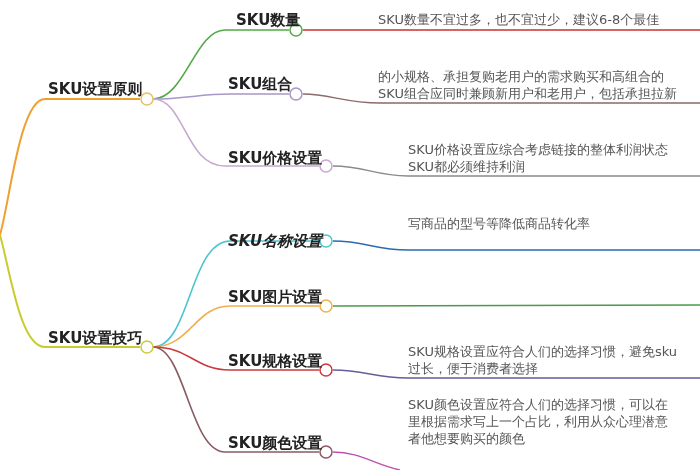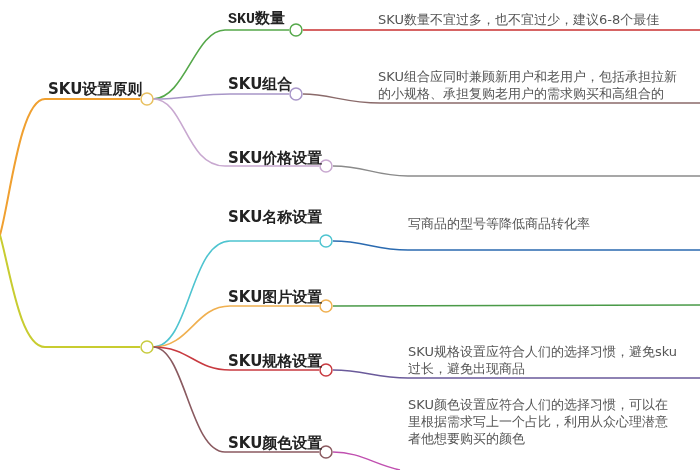--- a/index.html
+++ b/index.html
@@ -44,47 +44,50 @@
     <circle cx="296" cy="94" r="6" fill="#ffffff" stroke="#a896c8" stroke-width="1.5"></circle>
     <circle cx="326" cy="166" r="6" fill="#ffffff" stroke="#c8a8d0" stroke-width="1.5"></circle>
     <circle cx="326" cy="241" r="6" fill="#ffffff" stroke="#4ec4d0" stroke-width="1.5"></circle>
     <circle cx="326" cy="306" r="6" fill="#ffffff" stroke="#f0b050" stroke-width="1.5"></circle>
     <circle cx="326" cy="370" r="6" fill="#ffffff" stroke="#c83a40" stroke-width="1.5"></circle>
     <circle cx="326" cy="452" r="6" fill="#ffffff" stroke="#8a5a60" stroke-width="1.5"></circle>
   </svg>
 
   <div class="label" style="left:48px; top:80px;text-align:center;">SKU设置原则</div>
 
-  <div class="label" style="left:228px; top:11px;font-family:Liberation Mono, monospace;">SKU数量</div>
+  <div class="label" style="left:236px; top:11px;">SKU数量</div>
   <div class="desc" style="left:378px; top:11px;text-align:center;">
     <span class="line">SKU数量不宜过多，也不宜过少，建议6-8个最佳</span>
   </div>
 
   <div class="label" style="left:228px; top:75px;">SKU组合</div>
   <div class="desc" style="left:378px; top:68px;">
+    <span class="line">的小规格、承担复购老用户的需求购买和高组合的</span>
     <span class="line">SKU组合应同时兼顾新用户和老用户，包括承担拉新</span>
-    <span class="line">的小规格、承担复购老用户的需求购买和高组合的</span>
   </div>
 
   <div class="label" style="left:228px; top:149px;">SKU价格设置</div>
   <div class="desc" style="left:408px; top:141px;">
+    <span class="line">SKU价格设置应综合考虑链接的整体利润状态</span>
+    <span class="line">SKU都必须维持利润</span>
   </div>
 
+  <div class="label" style="left:48px; top:329px;">SKU设置技巧</div>
 
-  <div class="label" style="left:228px; top:208px;">SKU名称设置</div>
+  <div class="label" style="left:228px; top:232px;font-style:italic;">SKU名称设置</div>
   <div class="desc" style="left:408px; top:215px;">
     <span class="line">写商品的型号等降低商品转化率</span>
   </div>
 
   <div class="label" style="left:228px; top:288px;">SKU图片设置</div>
 
   <div class="label" style="left:228px; top:352px;">SKU规格设置</div>
   <div class="desc" style="left:408px; top:343px;">
     <span class="line">SKU规格设置应符合人们的选择习惯，避免sku</span>
-    <span class="line">过长，避免出现商品</span>
+    <span class="line">过长，便于消费者选择</span>
   </div>
 
   <div class="label" style="left:228px; top:434px;">SKU颜色设置</div>
   <div class="desc" style="left:408px; top:396px;">
     <span class="line">SKU颜色设置应符合人们的选择习惯，可以在</span>
     <span class="line">里根据需求写上一个占比，利用从众心理潜意</span>
     <span class="line">者他想要购买的颜色</span>
   </div>
 
 </div>

